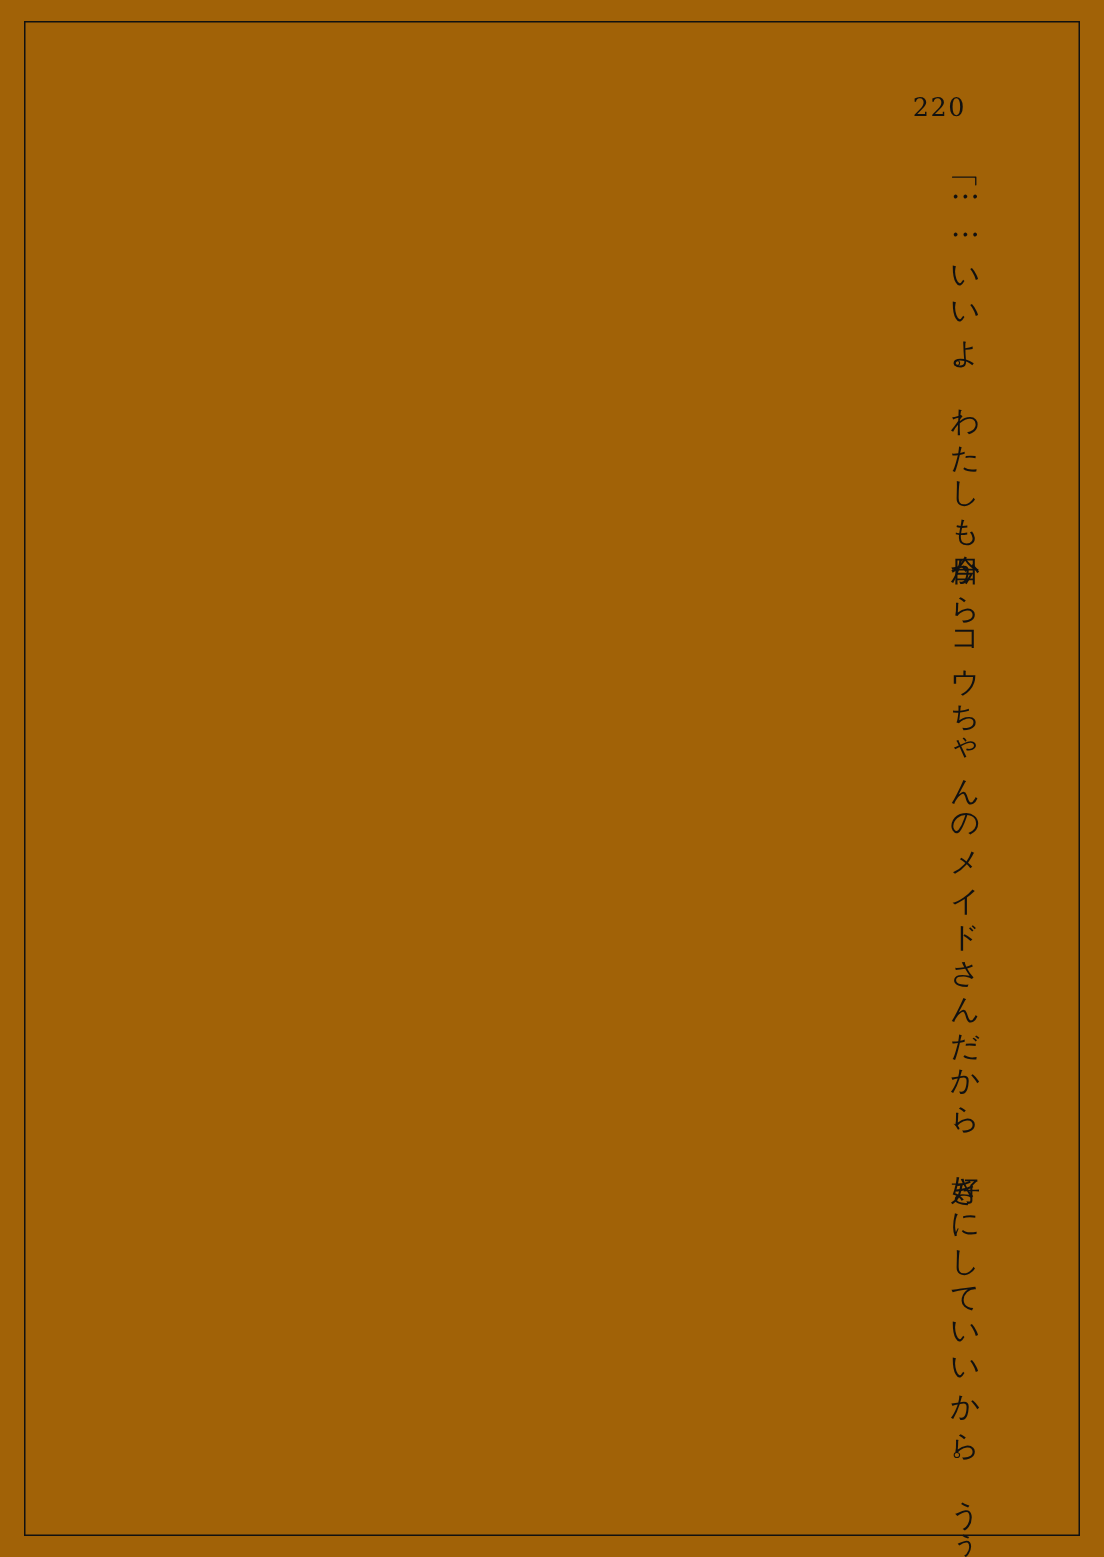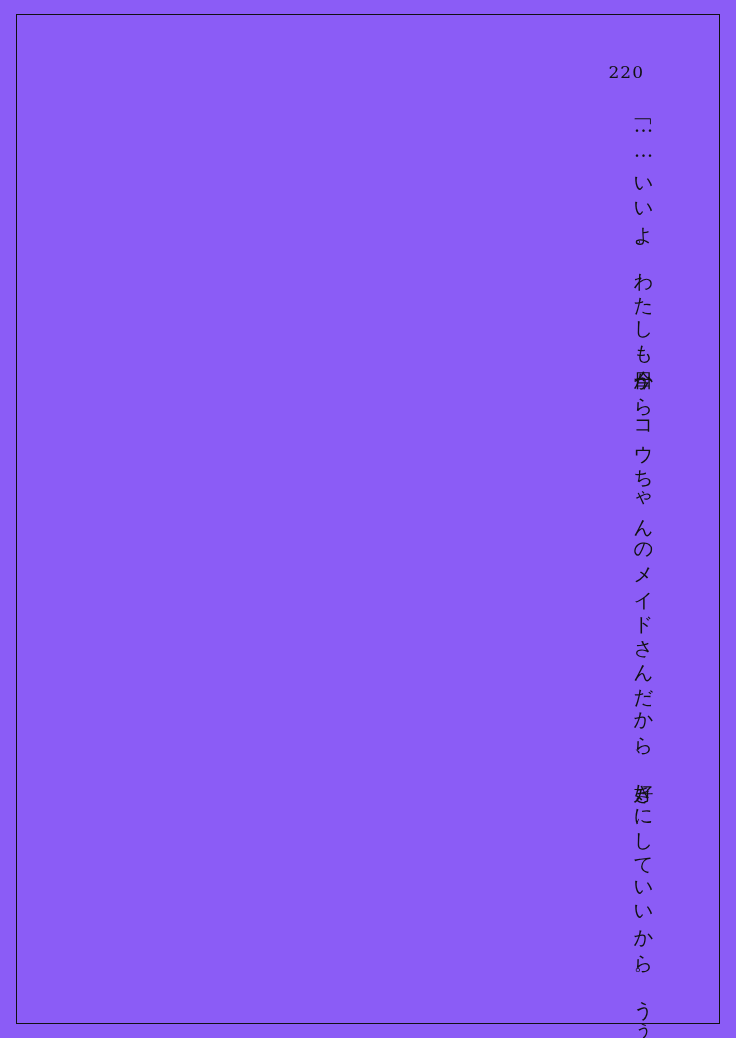--- a/index.html
+++ b/index.html
@@ -4,21 +4,21 @@
 <style>
   html, body {
     margin: 0;
     padding: 0;
     background: #ffffff;
   }
   #page {
     position: relative;
     width: 736px;
     height: 1038px;
-    background: #8b5cf6;
+    background: #a16207;
     overflow: hidden;
     font-family: "DejaVu Serif", "Liberation Serif", serif;
     color: #1a1a1a;
   }
   
   .page-frame {
     position: absolute;
     left: 16px;
     top: 14px;
     width: 704px;

